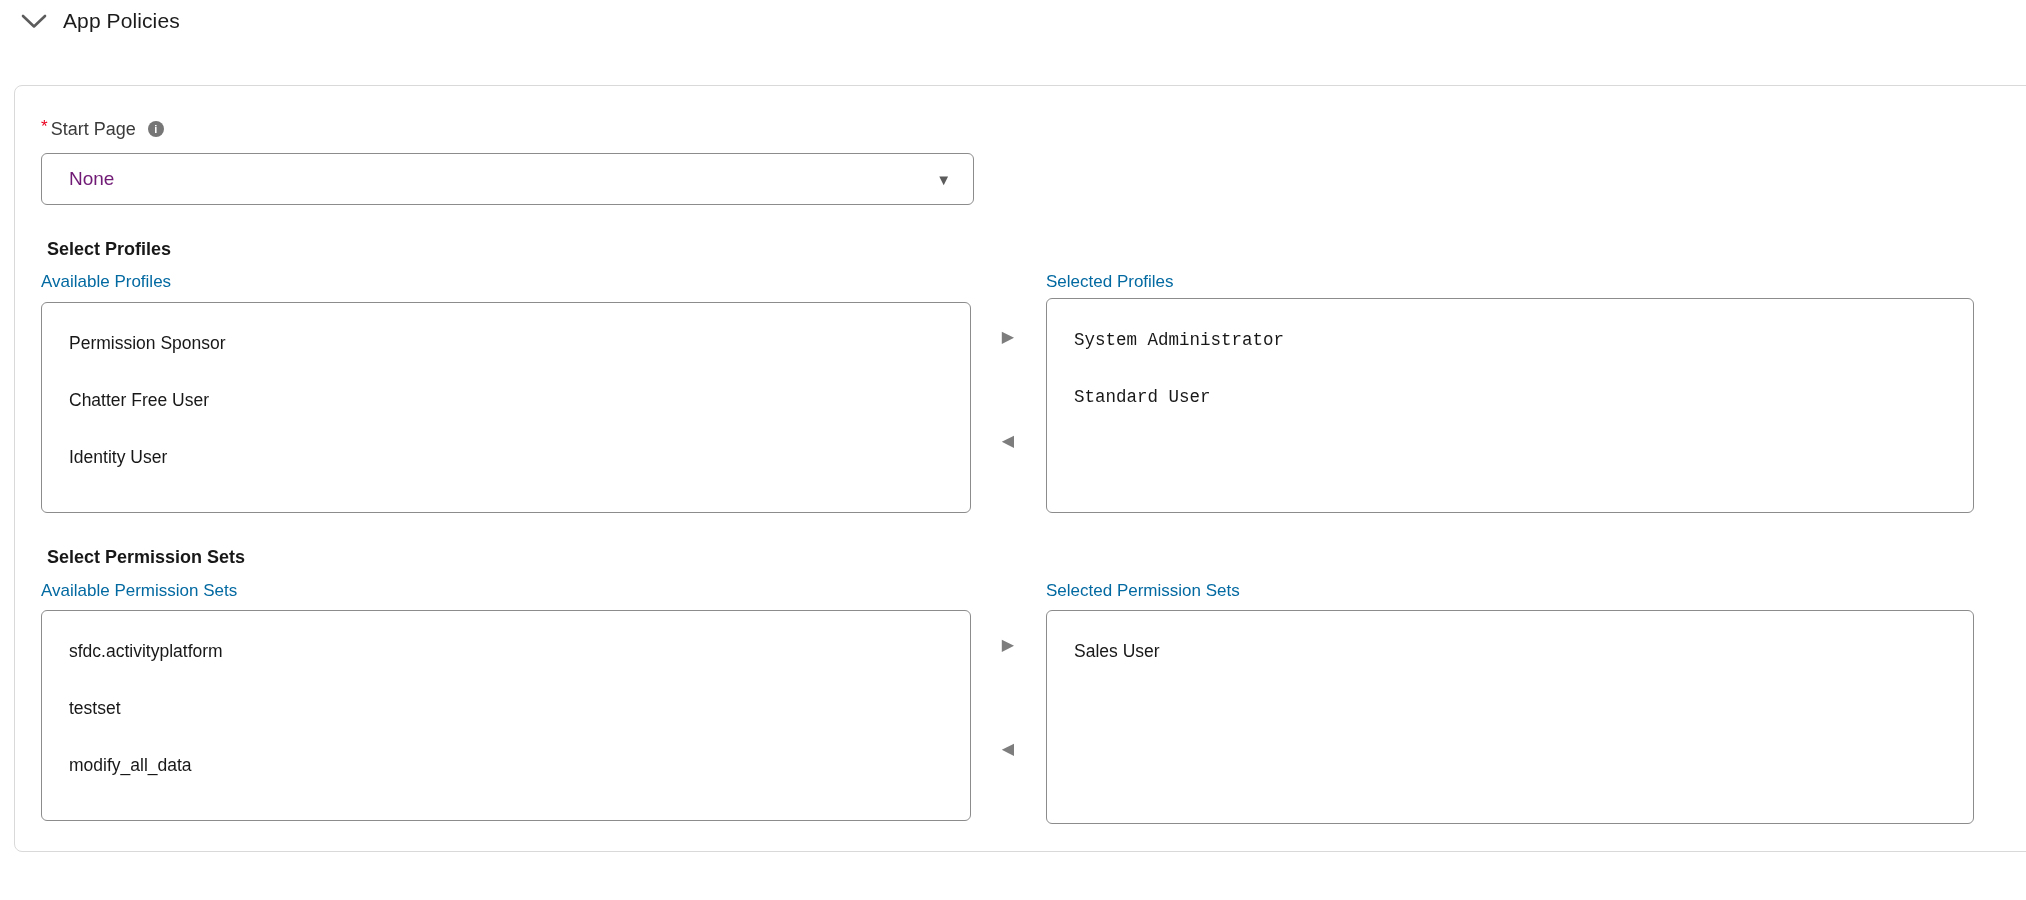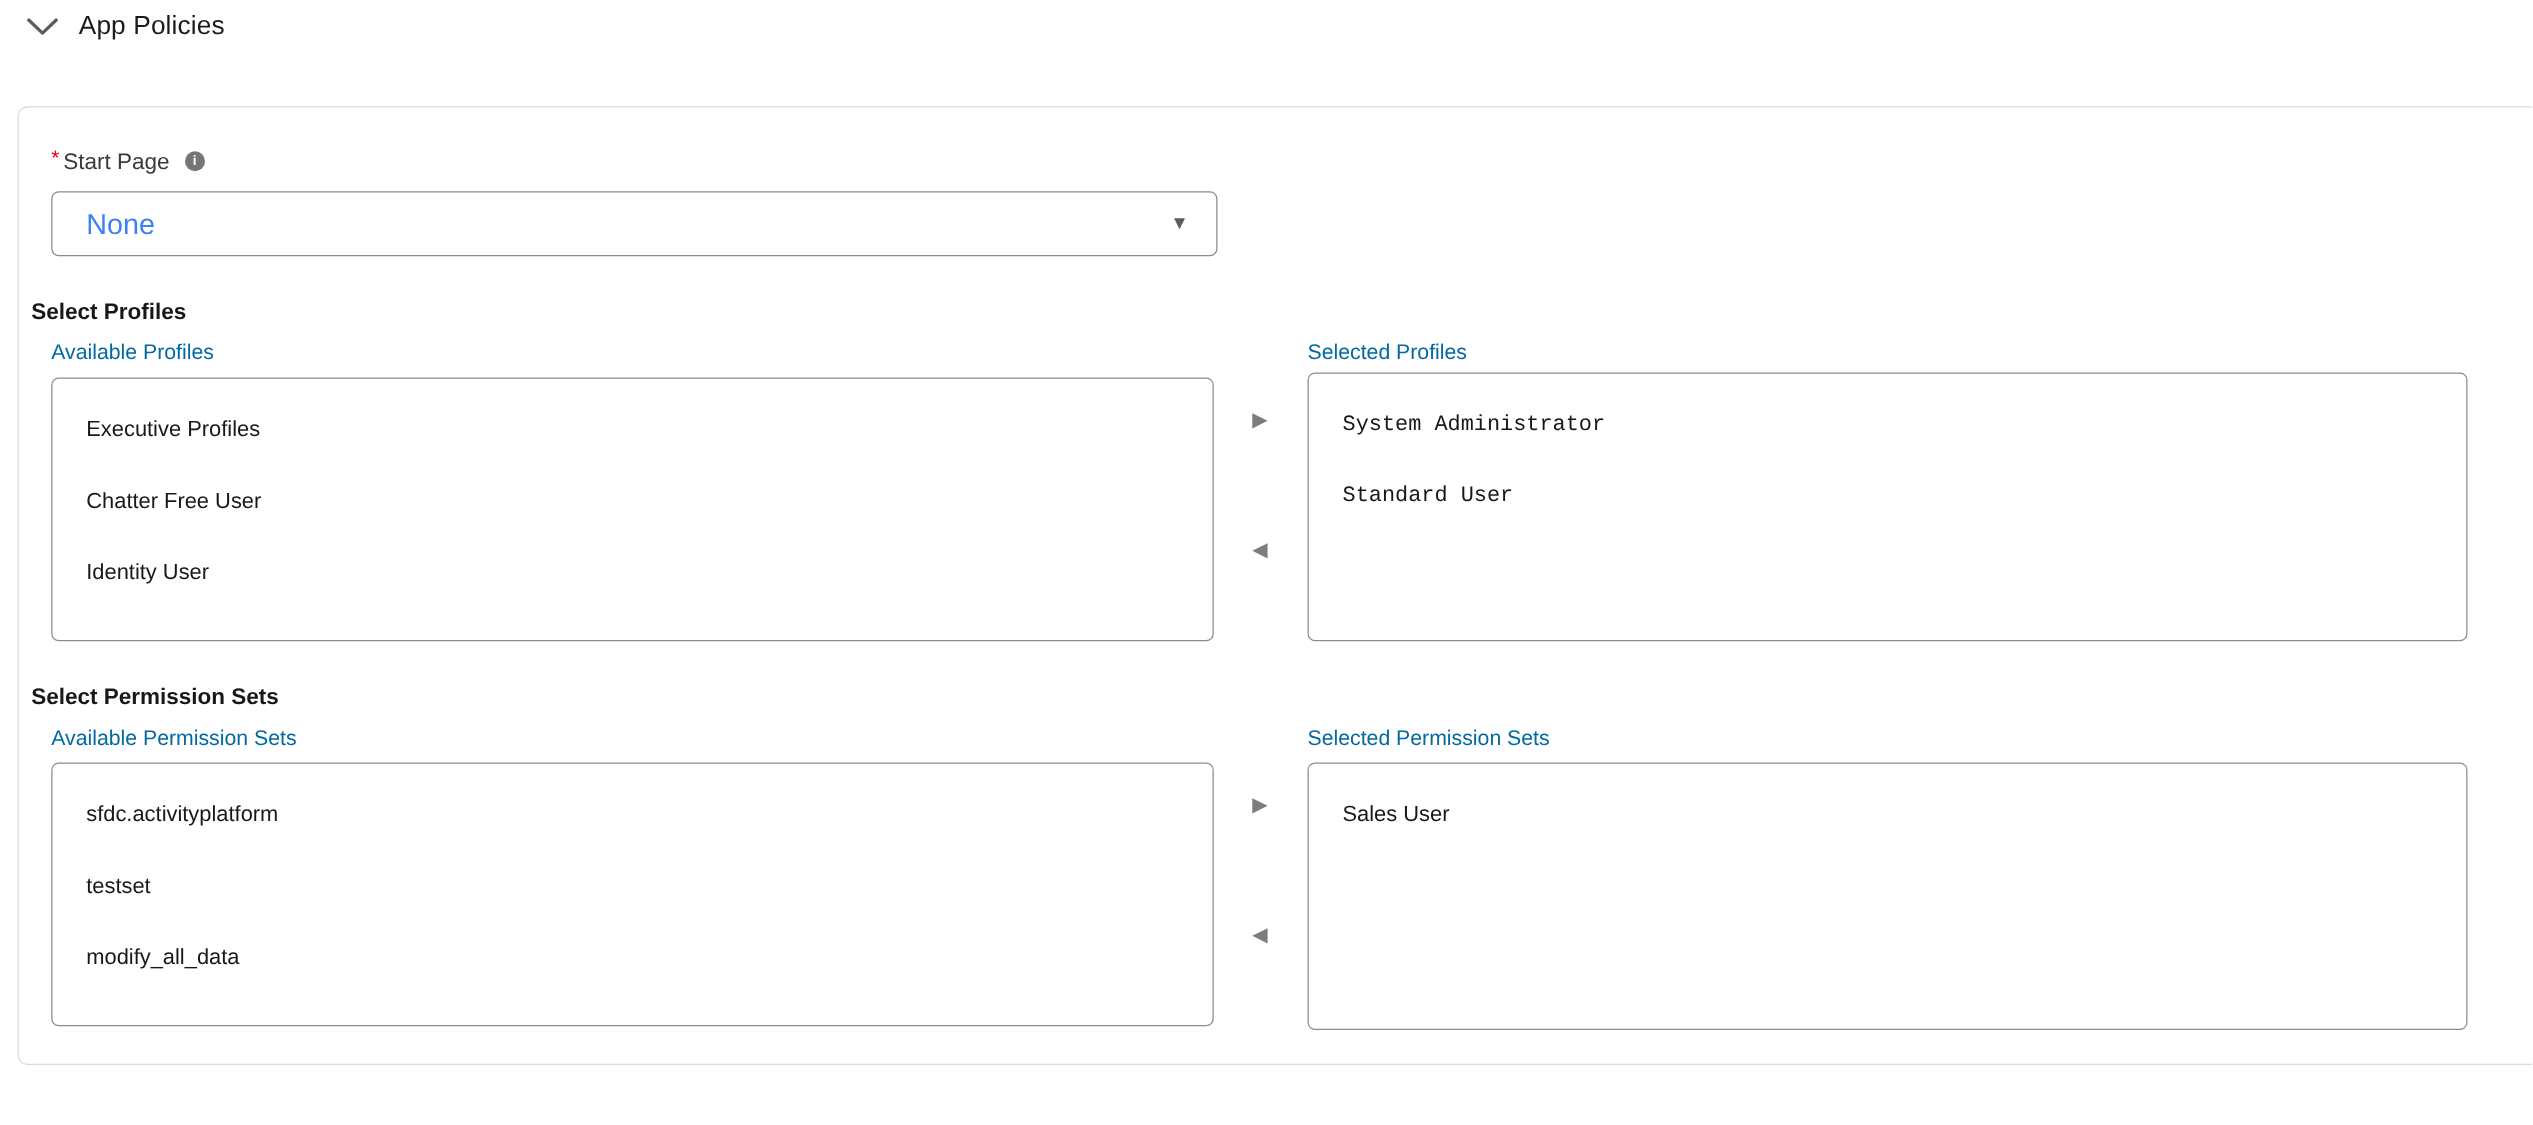--- a/index.html
+++ b/index.html
@@ -97,37 +97,37 @@
     border: 1px solid #8c8c8c;
     border-radius: 6px;
     background: #ffffff;
     cursor: pointer;
   }
   .select-value {
     position: absolute;
     left: 27px;
     top: 0;
     line-height: 50px;
-    font-size: 23px;
-    color: #3b82f6;
+    font-size: 19px;
+    color: #701a75;
   }
   .select-caret {
     position: absolute;
     right: 22px;
     top: 50%;
     transform: translateY(-50%);
     color: #5c5c5c;
     font-size: 15px;
     line-height: 1;
   }
 
   
   .group-heading {
     position: absolute;
-    left: 10px;
+    left: 32px;
     font-size: 18px;
     font-weight: 700;
     color: #181818;
   }
   .col-label {
     position: absolute;
     font-size: 17px;
     color: #0369a1;
   }
   .listbox {
@@ -189,21 +189,21 @@
     <div class="select-box">
       <span class="select-value">None</span>
       <span class="select-caret">▼</span>
     </div>
 
     <div class="group-heading" style="top:153px;">Select Profiles</div>
     <div class="col-label" style="left:26px; top:186px;">Available Profiles</div>
     <div class="col-label" style="left:1031px; top:186px;">Selected Profiles</div>
 
     <div class="listbox" style="left:26px; top:216px; width:930px; height:211px;">
-      <div class="option">Executive Profiles</div>
+      <div class="option">Permission Sponsor</div>
       <div class="option">Chatter Free User</div>
       <div class="option">Identity User</div>
     </div>
 
     <button class="arrow-btn" style="left:978px; top:236px;">
       <span>▶</span>
     </button>
     <button class="arrow-btn" style="left:978px; top:340px;">
       <span>◀</span>
     </button>

